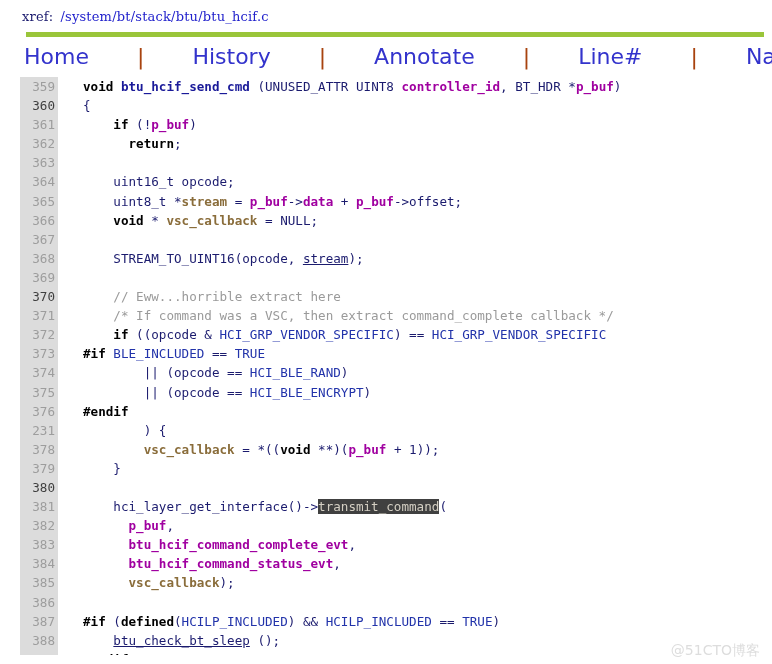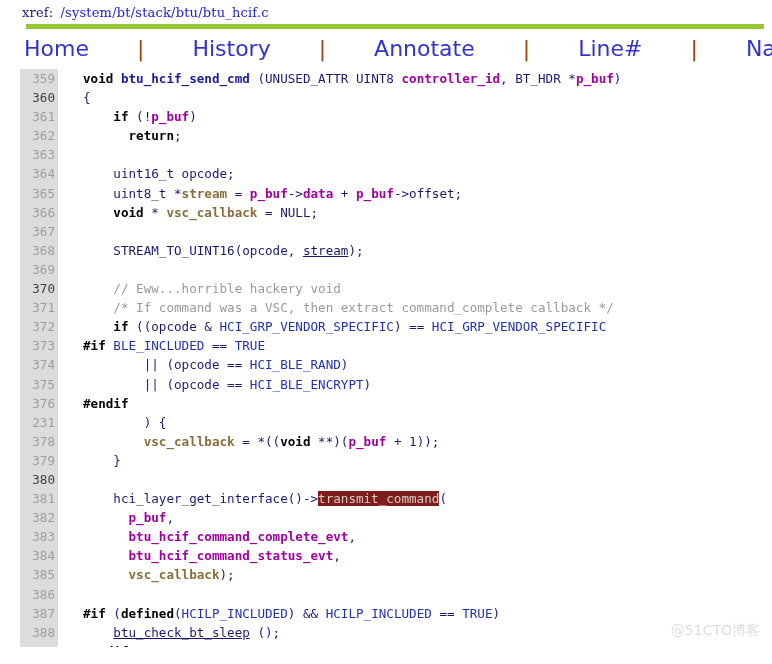--- a/index.html
+++ b/index.html
@@ -10,21 +10,21 @@
   body {
     width: 772px;
     height: 664px;
     overflow: hidden;
     font-family: "DejaVu Sans", sans-serif;
     position: relative;
   }
 
   
   #xref-bar {
-    height: 24px;
+    height: 32px;
     padding-left: 22px;
     display: flex;
     align-items: center;
     font-family: "DejaVu Serif", serif;
     font-size: 13px;
     white-space: nowrap;
     letter-spacing: .2px;
   }
   #xref-label {
     color: #1b1b6e;
@@ -128,27 +128,27 @@
   
   .kw      { color: #000000; font-weight: bold; }          
   .fn      { color: #1a1a99; font-weight: bold; }          
   .var     { color: #a000a0; font-weight: bold; }          
   .var2    { color: #8a6d3b; font-weight: bold; }          
   .plain   { color: #1b1b6e; }                             
   .macro   { color: #2233aa; }                             
   .cmt     { color: #9a9a9a; }                             
   .pp      { color: #000000; font-weight: bold; }          
   .link    { color: #1b1b6e; text-decoration: underline; cursor: pointer; }
-  .sel     { background: #7f1d1d; color: #d4cfc3; }
+  .sel     { background: #404040; color: #d4cfc3; }
 
   
   #watermark {
     position: absolute;
     right: 12px;
-    bottom: 24px;
+    bottom: 4px;
     color: #dddddd;
     font-family: "DejaVu Sans", sans-serif;
     font-size: 14px;
     user-select: none;
     pointer-events: none;
   }
 </style>
 </head>
 <body>
 
@@ -181,21 +181,21 @@
       <div class="code-line"><span class="lnum major">360</span><span class="ltext"><span class="plain">{</span></span></div>
       <div class="code-line"><span class="lnum">361</span><span class="ltext"><span class="plain">    </span><span class="kw">if</span><span class="plain"> (!</span><span class="var">p_buf</span><span class="plain">)</span></span></div>
       <div class="code-line"><span class="lnum">362</span><span class="ltext"><span class="plain">      </span><span class="kw">return</span><span class="plain">;</span></span></div>
       <div class="code-line"><span class="lnum">363</span><span class="ltext"></span></div>
       <div class="code-line"><span class="lnum">364</span><span class="ltext"><span class="plain">    uint16_t opcode;</span></span></div>
       <div class="code-line"><span class="lnum">365</span><span class="ltext"><span class="plain">    uint8_t *</span><span class="var2">stream</span><span class="plain"> = </span><span class="var">p_buf</span><span class="plain">-&gt;</span><span class="var">data</span><span class="plain"> + </span><span class="var">p_buf</span><span class="plain">-&gt;offset;</span></span></div>
       <div class="code-line"><span class="lnum">366</span><span class="ltext"><span class="plain">    </span><span class="kw">void</span><span class="plain"> * </span><span class="var2">vsc_callback</span><span class="plain"> = NULL;</span></span></div>
       <div class="code-line"><span class="lnum">367</span><span class="ltext"></span></div>
       <div class="code-line"><span class="lnum">368</span><span class="ltext"><span class="plain">    STREAM_TO_UINT16(opcode, </span><span class="link">stream</span><span class="plain">);</span></span></div>
       <div class="code-line"><span class="lnum">369</span><span class="ltext"></span></div>
-      <div class="code-line"><span class="lnum major">370</span><span class="ltext"><span class="cmt">    // Eww...horrible hackery void</span></span></div>
+      <div class="code-line"><span class="lnum major">370</span><span class="ltext"><span class="cmt">    // Eww...horrible extract here</span></span></div>
       <div class="code-line"><span class="lnum">371</span><span class="ltext"><span class="cmt">    /* If command was a VSC, then extract command_complete callback */</span></span></div>
       <div class="code-line"><span class="lnum">372</span><span class="ltext"><span class="plain">    </span><span class="kw">if</span><span class="plain"> ((opcode &amp; </span><span class="macro">HCI_GRP_VENDOR_SPECIFIC</span><span class="plain">) == </span><span class="macro">HCI_GRP_VENDOR_SPECIFIC</span></span></div>
       <div class="code-line"><span class="lnum">373</span><span class="ltext"><span class="pp">#if</span><span class="plain"> </span><span class="macro">BLE_INCLUDED</span><span class="plain"> == </span><span class="macro">TRUE</span></span></div>
       <div class="code-line"><span class="lnum">374</span><span class="ltext"><span class="plain">        || (opcode == </span><span class="macro">HCI_BLE_RAND</span><span class="plain">)</span></span></div>
       <div class="code-line"><span class="lnum">375</span><span class="ltext"><span class="plain">        || (opcode == </span><span class="macro">HCI_BLE_ENCRYPT</span><span class="plain">)</span></span></div>
       <div class="code-line"><span class="lnum">376</span><span class="ltext"><span class="pp">#endif</span></span></div>
       <div class="code-line"><span class="lnum">231</span><span class="ltext"><span class="plain">        ) {</span></span></div>
       <div class="code-line"><span class="lnum">378</span><span class="ltext"><span class="plain">        </span><span class="var2">vsc_callback</span><span class="plain"> = *((</span><span class="kw">void</span><span class="plain"> **)(</span><span class="var">p_buf</span><span class="plain"> + 1));</span></span></div>
       <div class="code-line"><span class="lnum">379</span><span class="ltext"><span class="plain">    }</span></span></div>
       <div class="code-line"><span class="lnum major">380</span><span class="ltext"></span></div>

